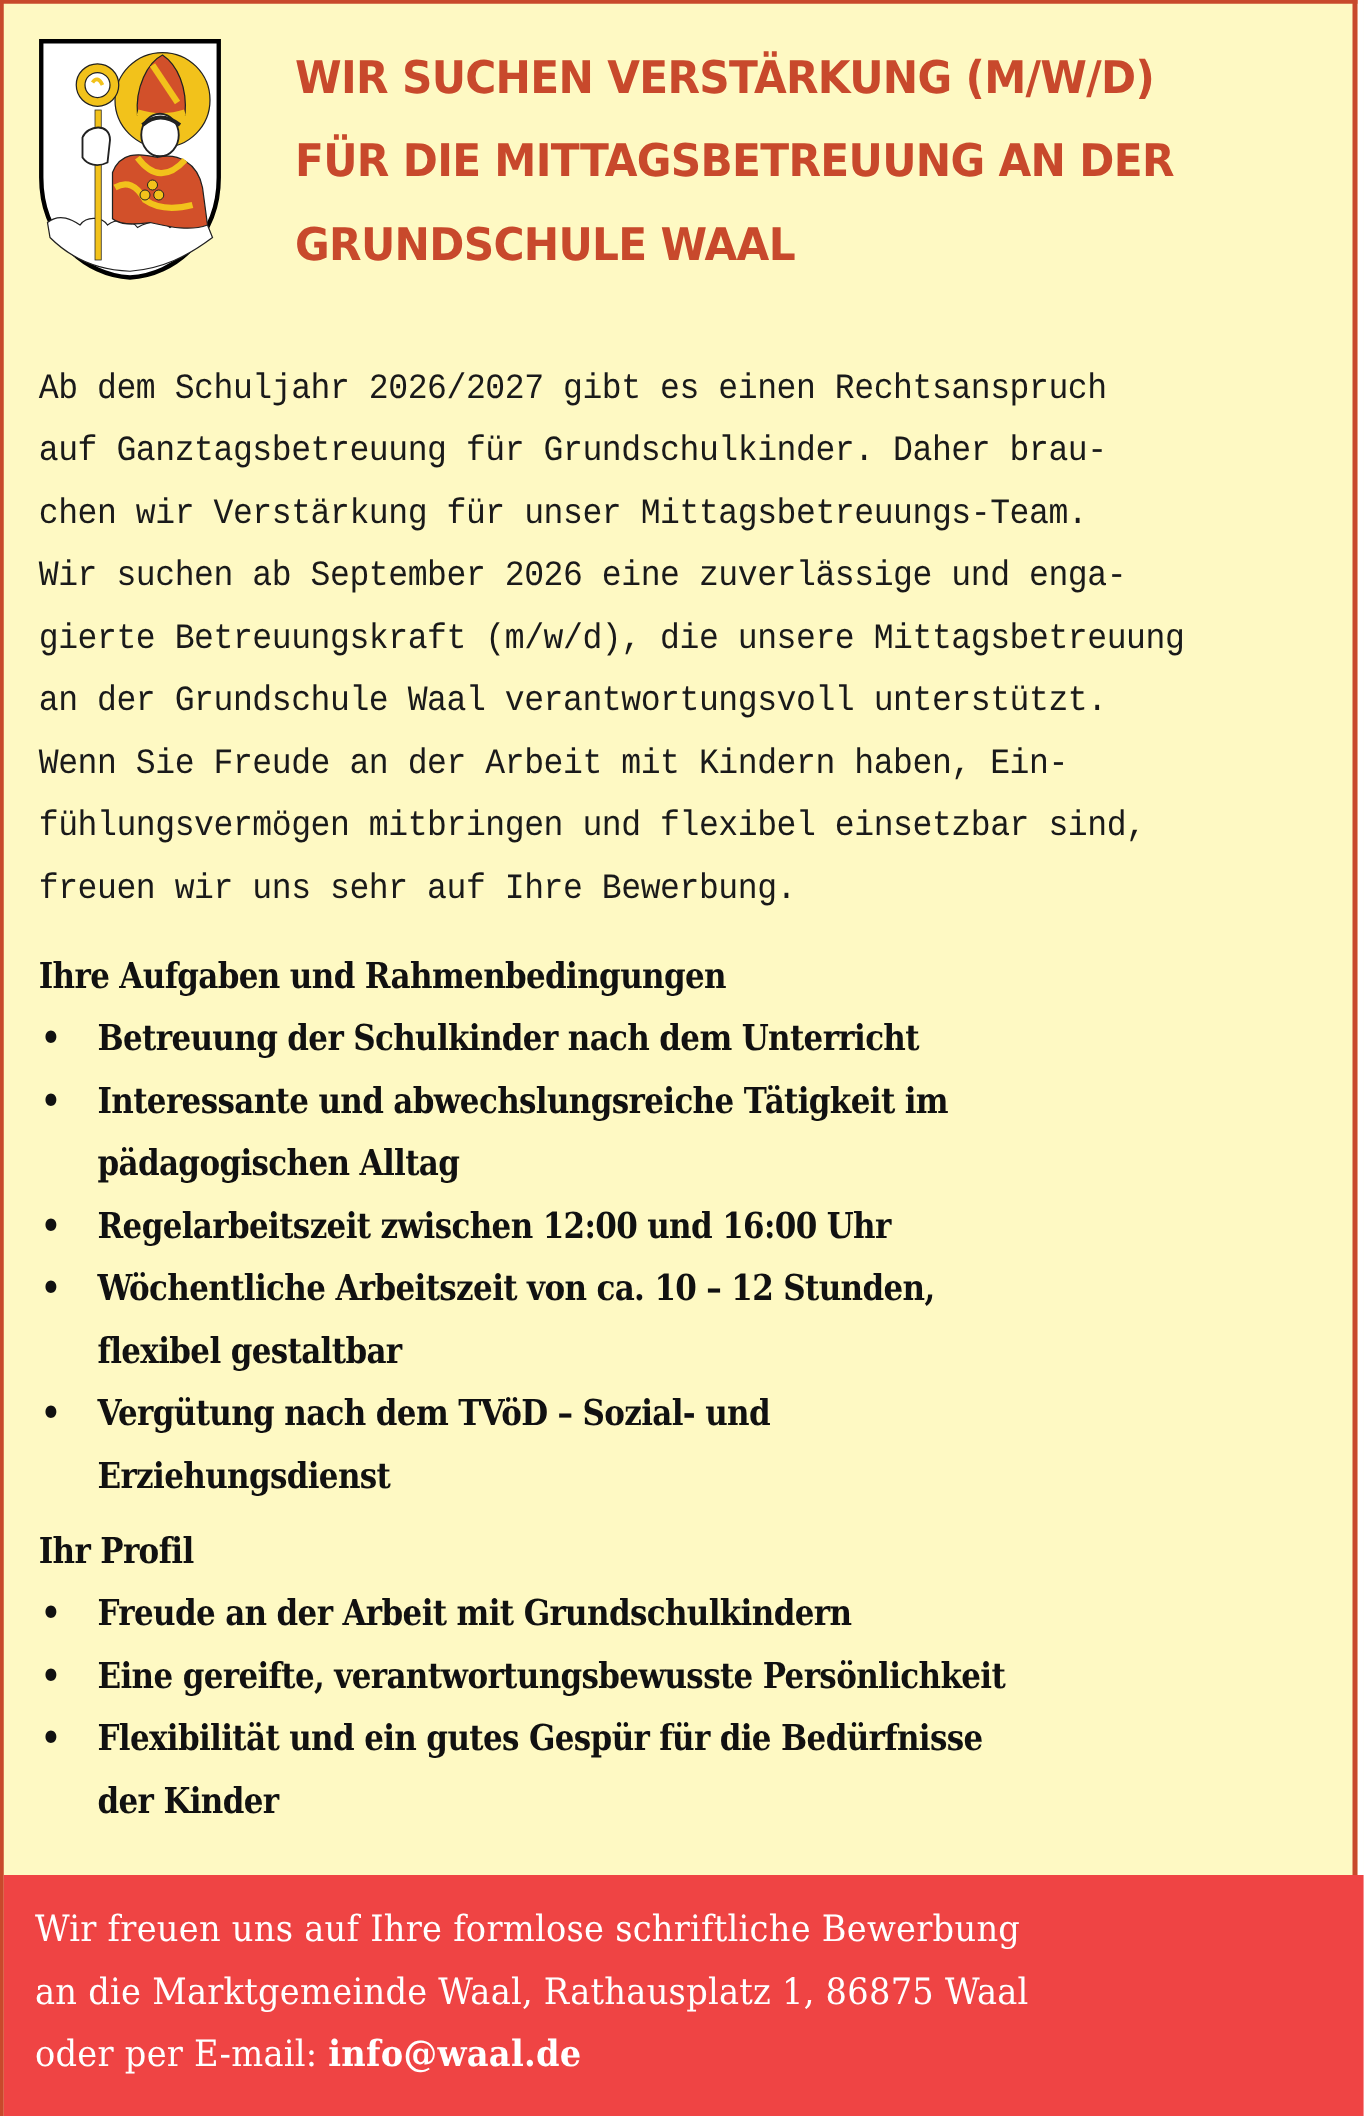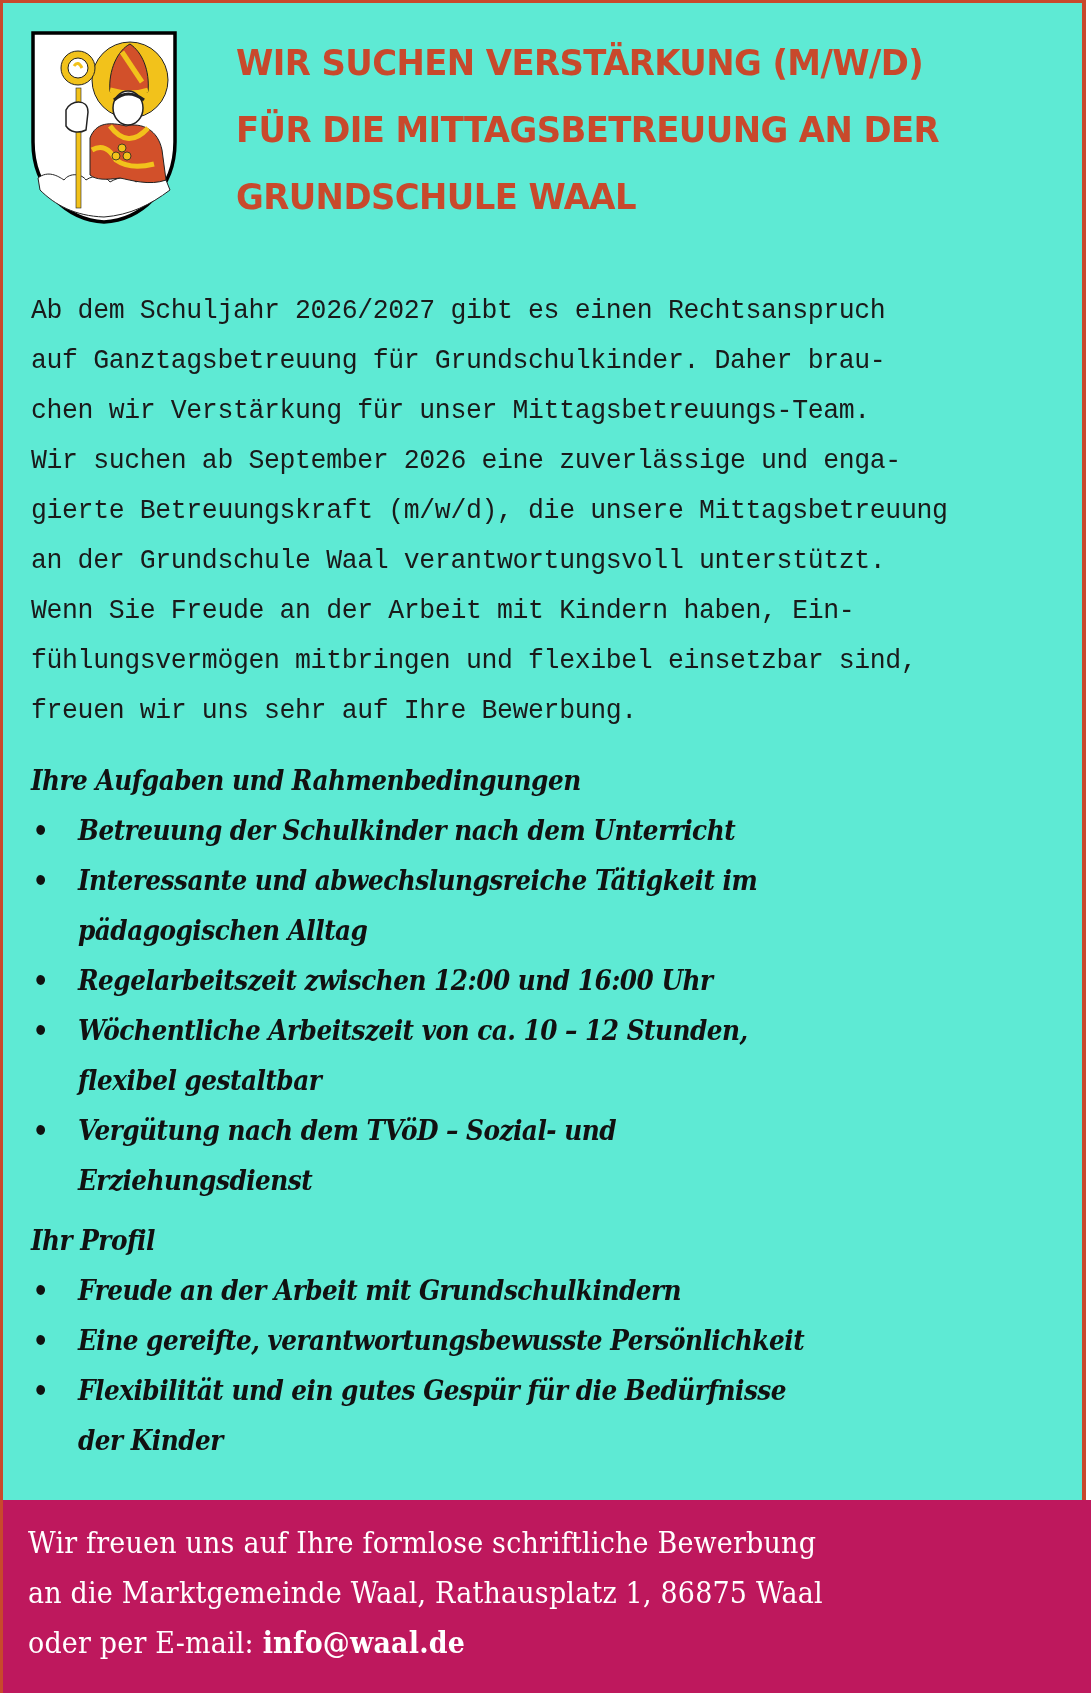--- a/index.html
+++ b/index.html
@@ -6,21 +6,21 @@
     body { width: 1091px; height: 1693px; position: relative; overflow: hidden; }
 
     .frame {
       position: absolute;
       left: 0; top: 0;
       width: 1086px; height: 1693px;
       box-sizing: border-box;
       border-left: 3px solid #c8492c;
       border-top: 3px solid #c8492c;
       border-right: 4px solid #c8492c;
-      background: #5eead4;
+      background: #fef9c3;
     }
 
     .crest {
       position: absolute;
       left: 27px; top: 27px;
       width: 148px; height: 195px;
     }
 
     .headline {
       position: absolute;
@@ -58,21 +58,20 @@
     .section {
       position: absolute;
       left: 28px;
       width: 1040px;
       font-family: "DejaVu Serif", serif;
       font-weight: bold;
       color: #111111;
       font-size: 28.5px;
       line-height: 50px;
       letter-spacing: -0.6px;
-      font-style: italic;
     }
     .section .sec-inner {
       transform: scaleX(0.87);
       transform-origin: left top;
       width: 1195px;
     }
     .section .sec-title { display: block; white-space: nowrap; }
     .bullet-item { position: relative; padding-left: 54px; white-space: nowrap; }
     .bullet-item .bullet {
       position: absolute; left: 2px; top: 0;
@@ -80,21 +79,21 @@
     }
     .bullet-item .b-line { display: block; }
 
     .sec-aufgaben { top: 752px; }
     .sec-profil   { top: 1212px; }
 
     .footer {
       position: absolute;
       left: 3px; top: 1500px;
       width: 1088px; height: 193px;
-      background: #be185d;
+      background: #ef4444;
     }
     .footer-text {
       position: absolute;
       left: 25px; top: 18px;
       font-family: "DejaVu Serif", serif;
       color: #ffffff;
       font-size: 29px;
       line-height: 50px;
       letter-spacing: 0.2px;
       transform: scaleX(0.93);

